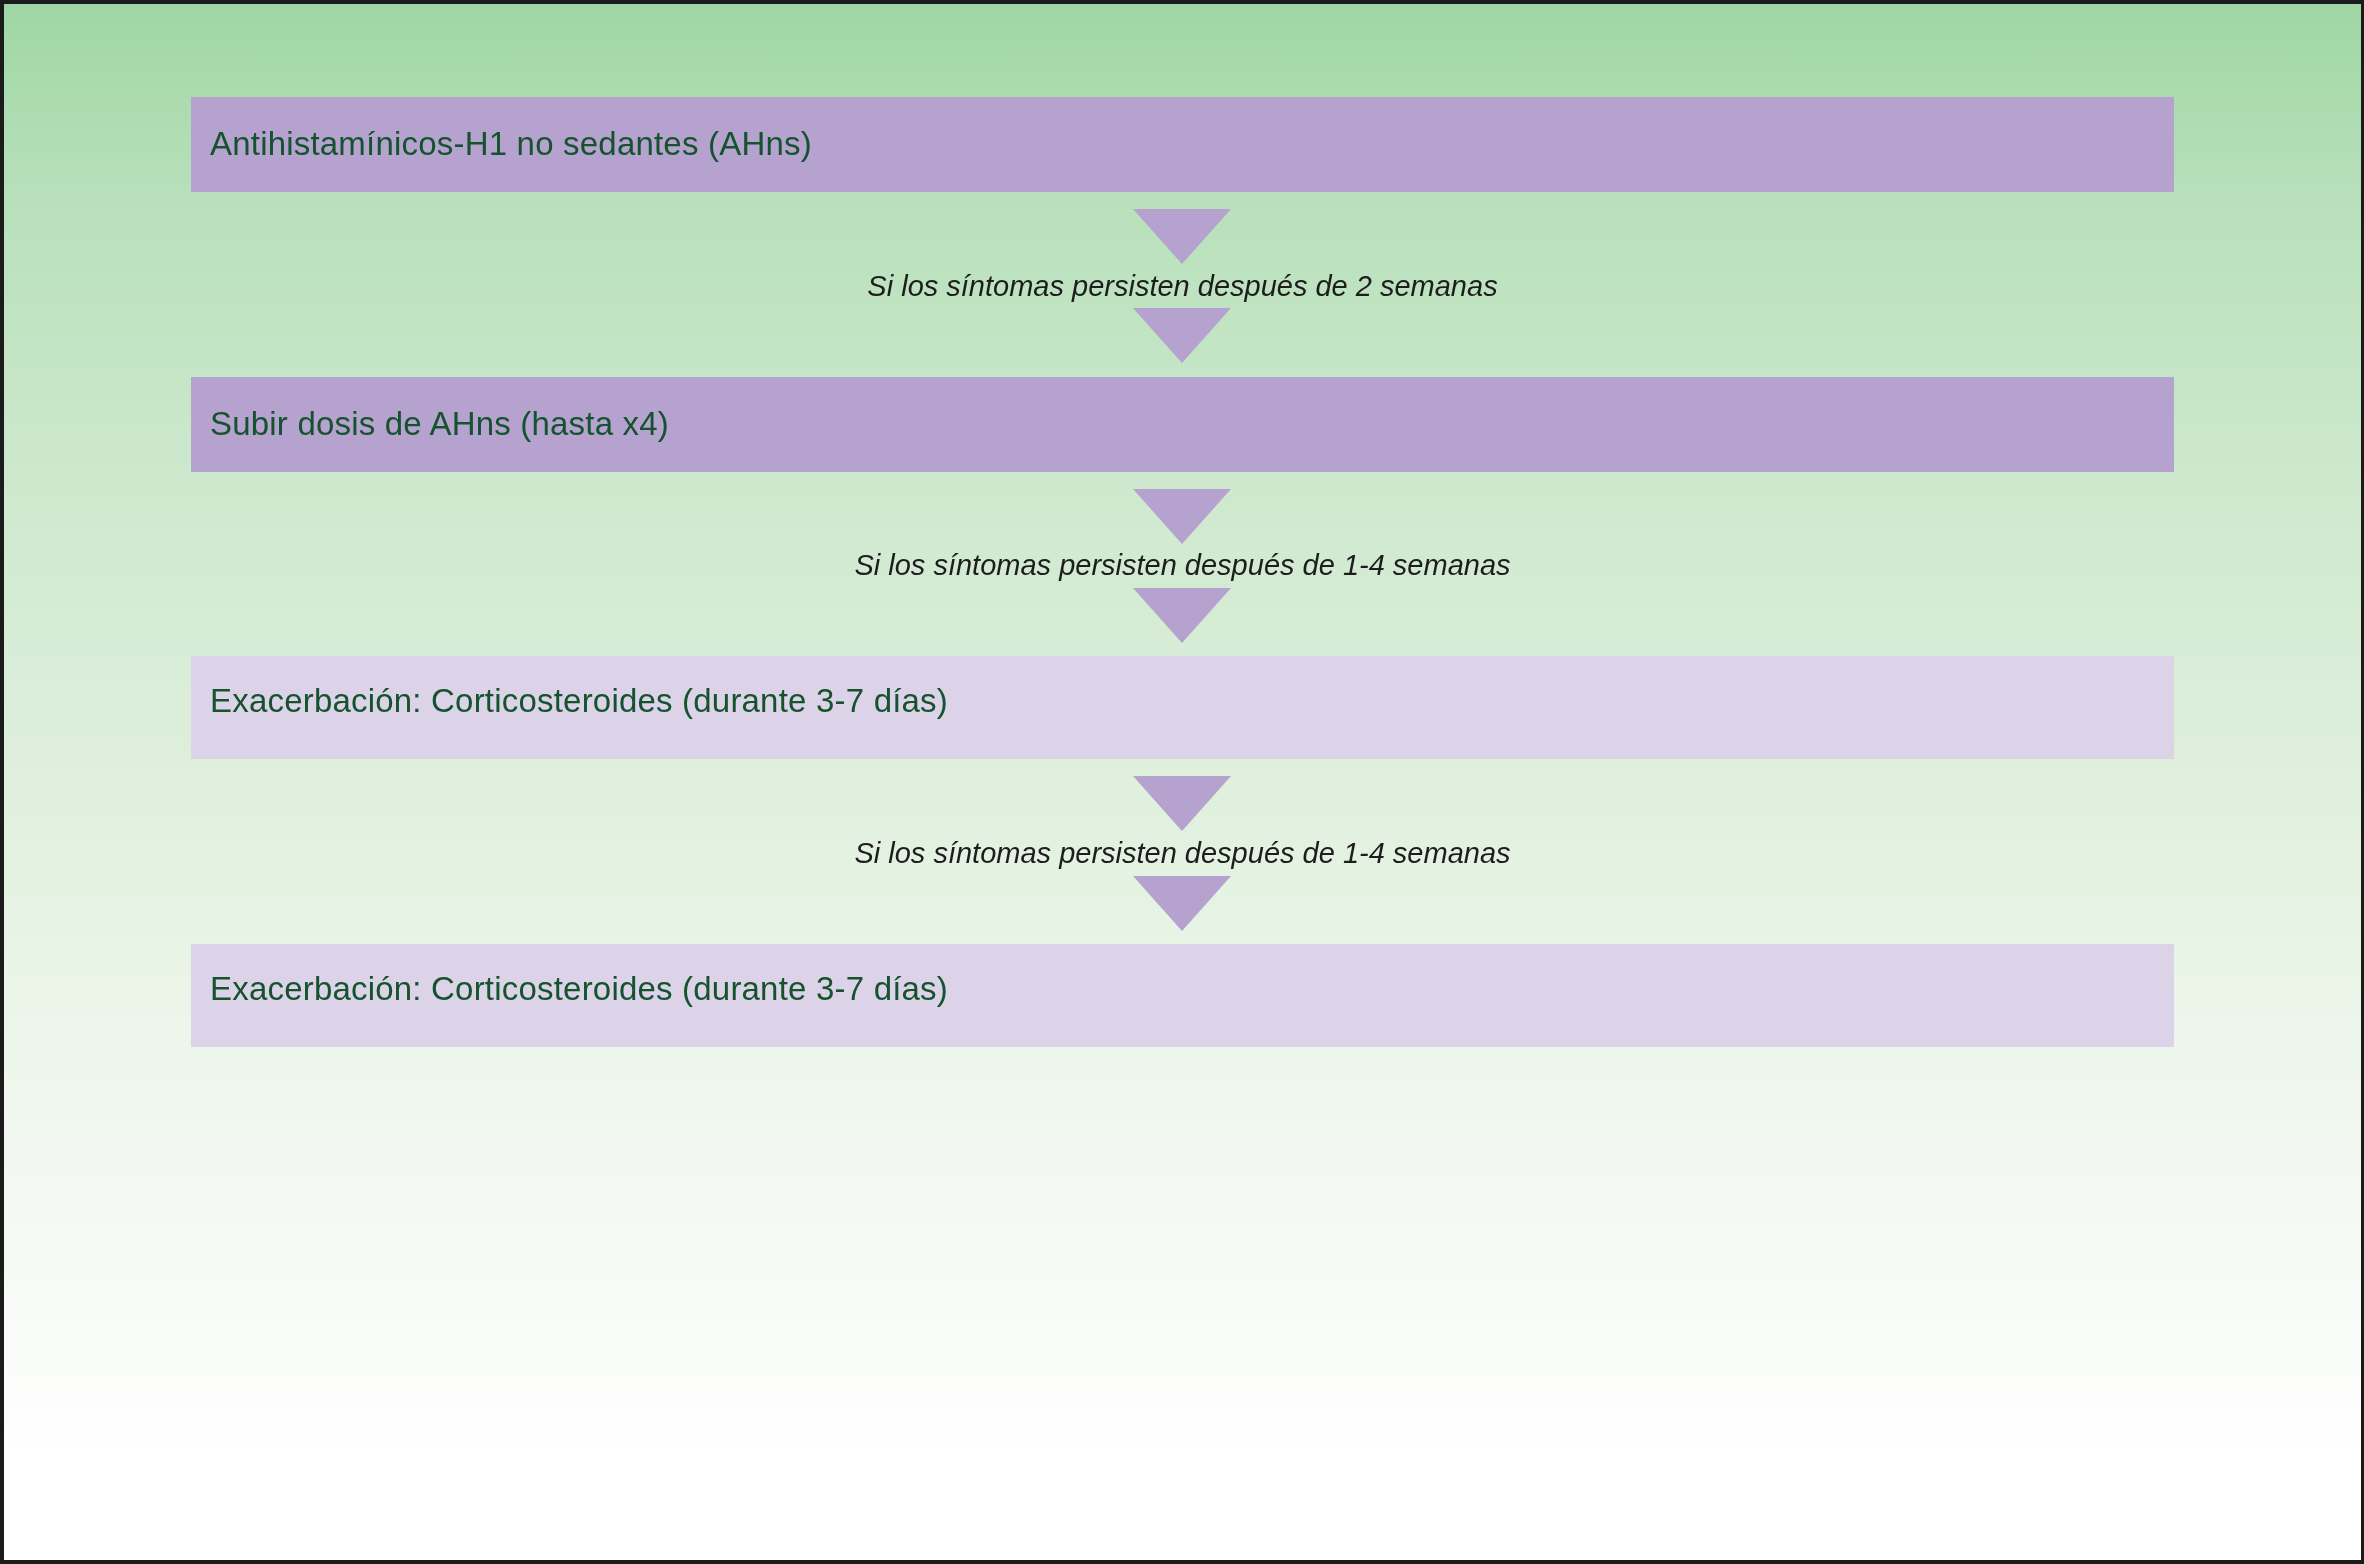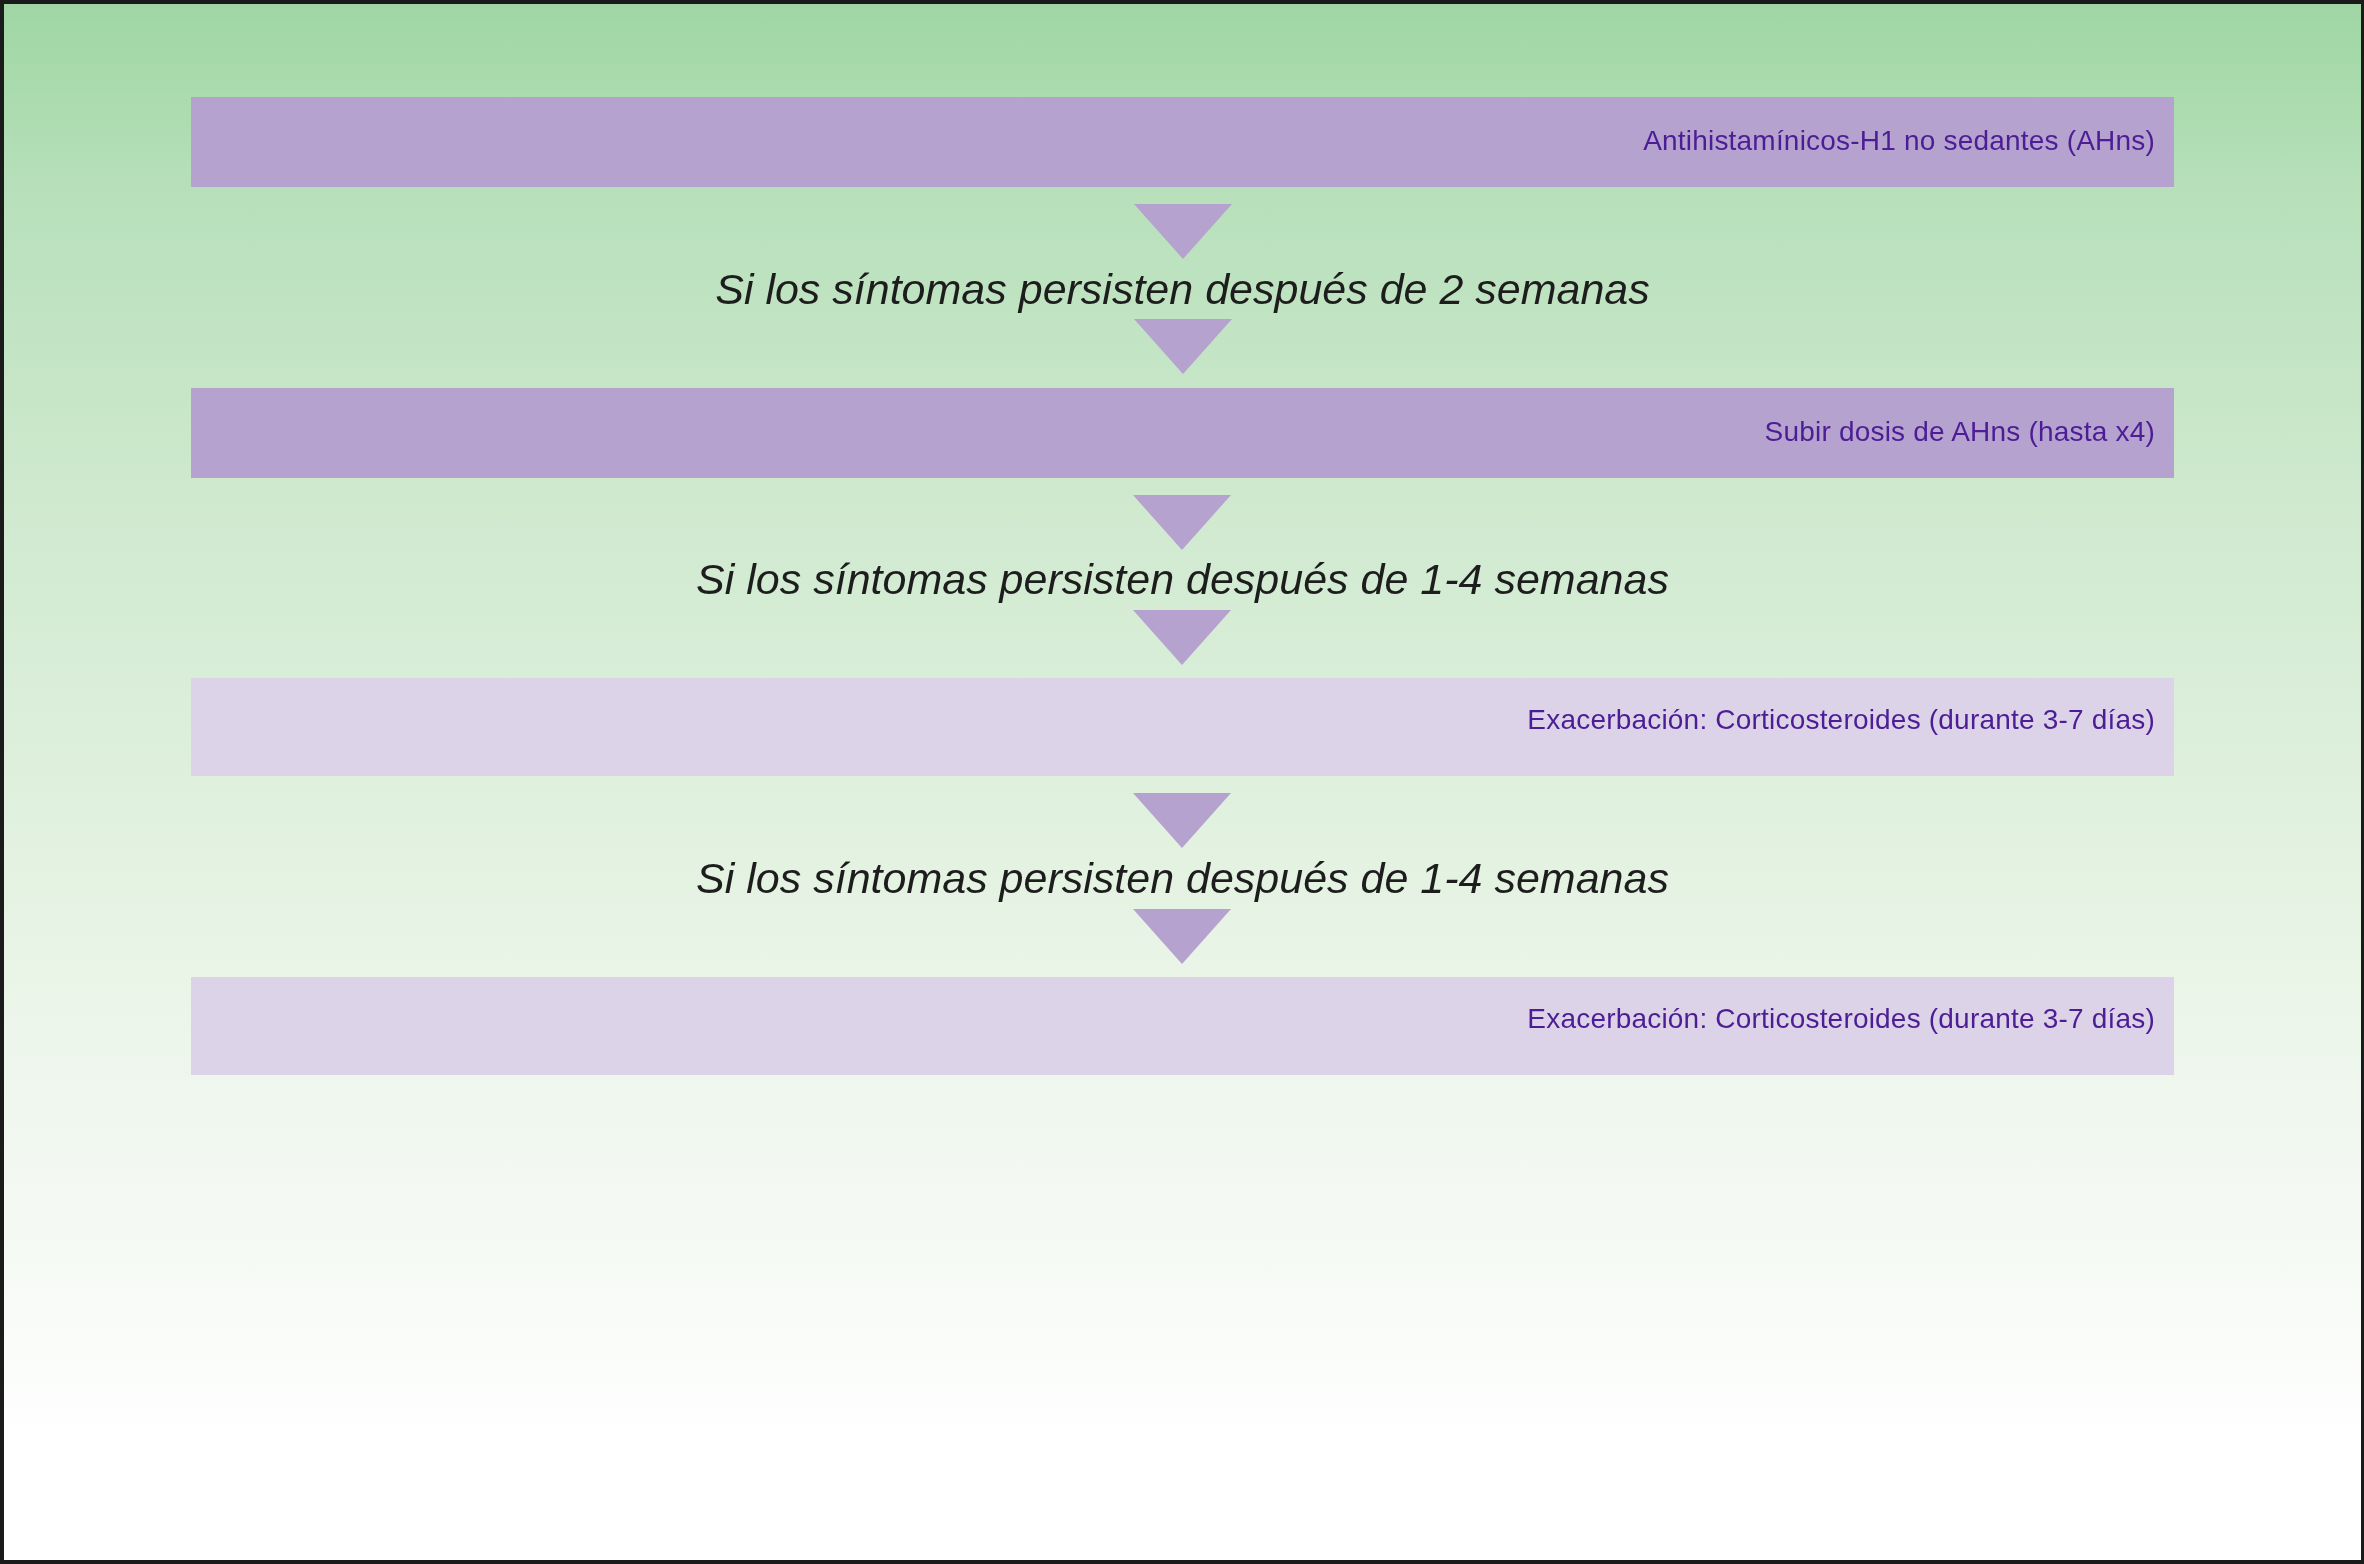--- a/index.html
+++ b/index.html
@@ -36,23 +36,23 @@
     bottom: 0;
     display: flex;
     flex-direction: column;
     align-items: center;
     padding: 93px 52px 0 52px;
     box-sizing: border-box;
   }
   .box {
     width: 1983px;
     box-sizing: border-box;
-    text-align: right;
-    color: #4c1d95;
-    font-size: 28px;
+    text-align: left;
+    color: #14532d;
+    font-size: 33px;
     line-height: 1.0;
     letter-spacing: 0.2px;
   }
   .box-main {
     background: #b6a2ce;
     padding: 30px 19px 32px 19px;
   }
   .box-sub {
     background: #ddd3e8;
     padding: 28px 19px 42px 19px;
@@ -70,21 +70,21 @@
     border-right: 49px solid transparent;
     border-top: 55px solid #b6a2ce;
   }
   .connector {
     display: flex;
     flex-direction: column;
     align-items: center;
   }
   .cond-text {
     font-style: italic;
-    font-size: 43px;
+    font-size: 29px;
     color: #1d1d1d;
     padding: 5.7px 0 5.7px 0;
     white-space: nowrap;
   }
   .gap-a { height: 17px; }
   .gap-b { height: 13.2px; }
 </style>
 </head>
 <body>
 

